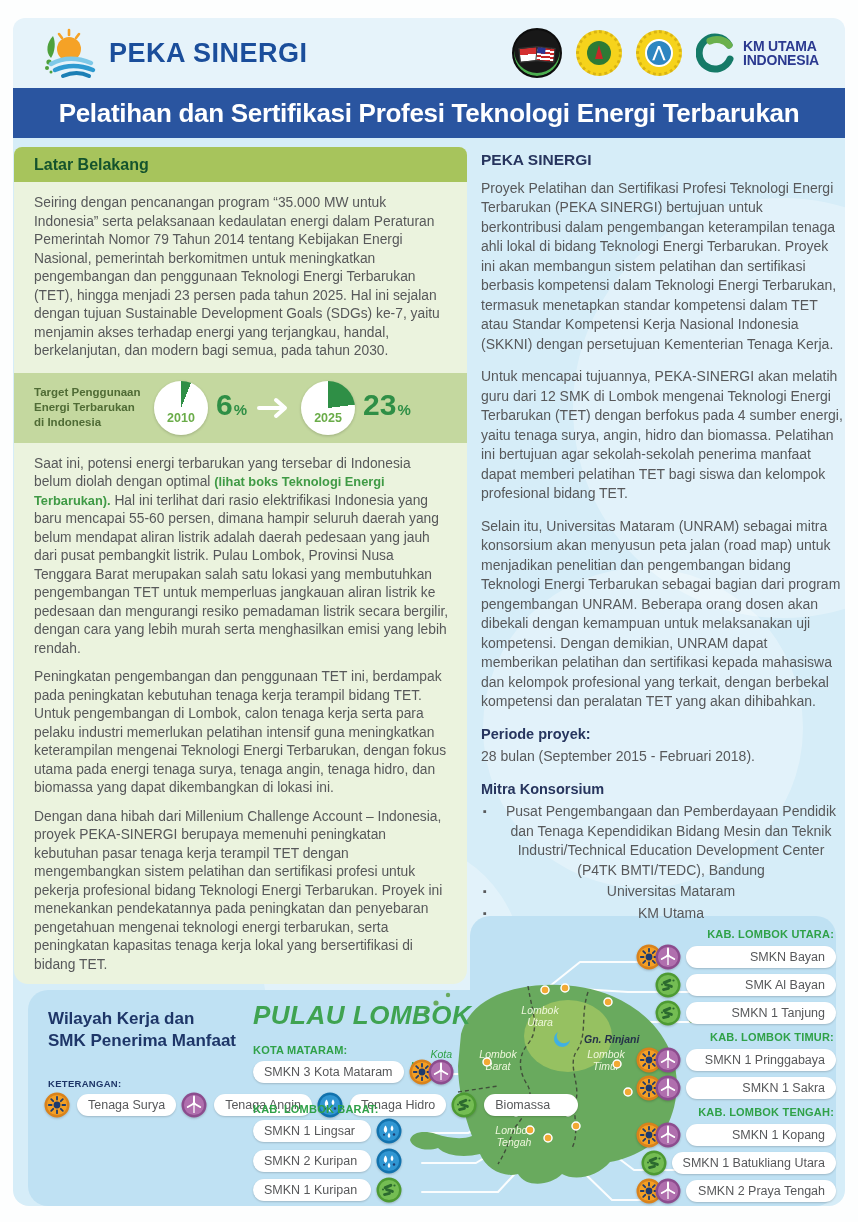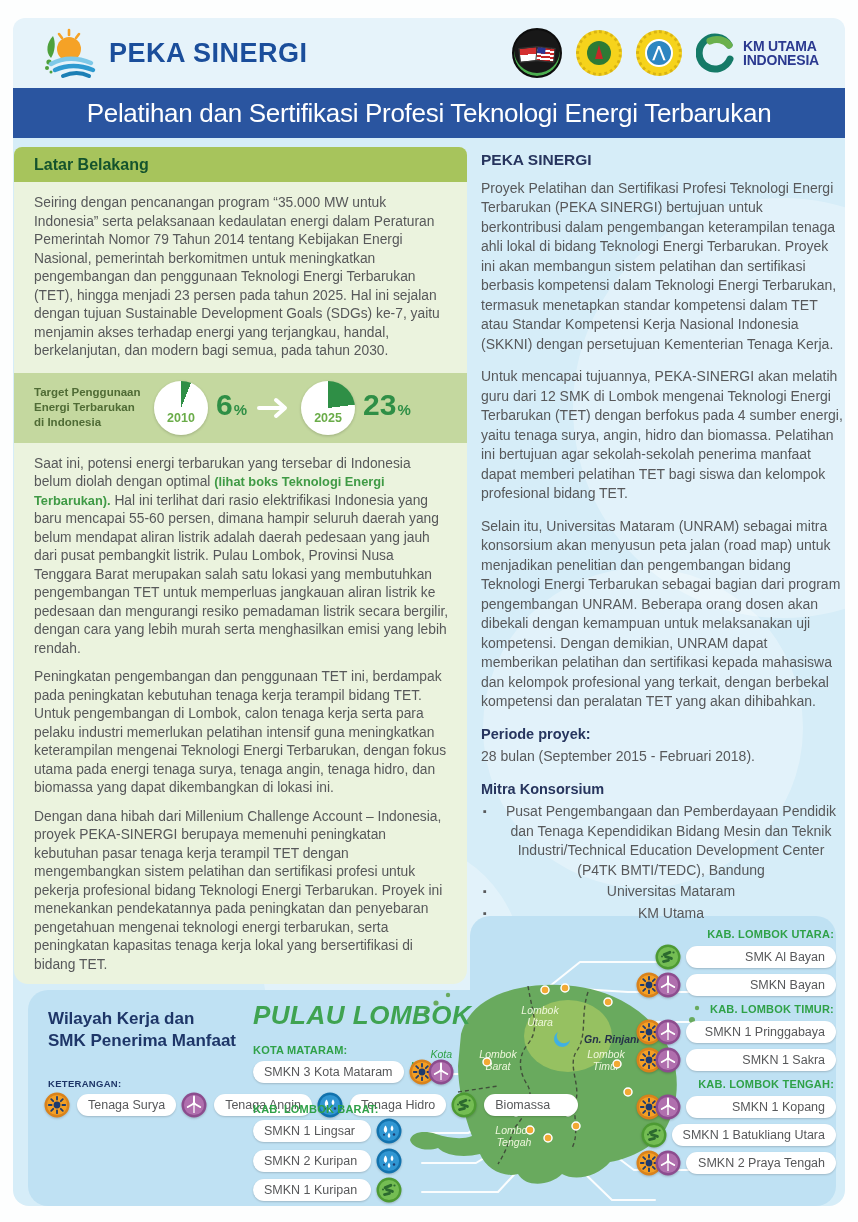--- a/index.html
+++ b/index.html
@@ -18,21 +18,21 @@
   .mca .flag.us::after{content:"";position:absolute;left:0;top:0;width:8px;height:6px;background:#283593;}
   .unram{background:#f6d31c;border:3px dotted #d9b411;box-sizing:border-box;}
   .unram::before{content:"";position:absolute;left:8px;top:8px;width:24px;height:24px;border-radius:50%;background:#2d7a35;}
   .unram::after{content:"";position:absolute;left:16px;top:12px;width:0;height:0;border-left:4px solid transparent;border-right:4px solid transparent;border-bottom:14px solid #c62828;}
   .bmti{background:#f6d31c;border:3px dotted #d9b411;box-sizing:border-box;}
   .bmti::before{content:"";position:absolute;left:6px;top:6px;width:28px;height:28px;border-radius:50%;background:#2e86c1;border:2px solid #fff;box-sizing:border-box;}
   .bmti::after{content:"⋀";position:absolute;left:0;top:10px;width:100%;text-align:center;color:#fff;font-size:15px;font-weight:bold;}
   .kmu{display:flex;align-items:center;gap:7px;}
   .kmu-text{color:#2b3990;font-weight:bold;font-size:14px;line-height:14px;letter-spacing:-.2px;}
   
-  .title-bar{left:13px;top:88px;width:832px;height:50px;background:#2a55a0;color:#fff;display:flex;align-items:center;justify-content:center;font-size:26px;font-weight:normal;letter-spacing:-.3px;}
+  .title-bar{left:13px;top:88px;width:832px;height:50px;background:#2a55a0;color:#fff;display:flex;align-items:center;justify-content:center;font-size:26px;font-weight:bold;letter-spacing:-.3px;}
   
   .main-bg{left:13px;top:138px;width:832px;height:1068px;background:#d6edf8;border-radius:0 0 16px 16px;overflow:hidden;}
   .swirl{position:absolute;border-radius:50%;background:rgba(255,255,255,.30);}
   
   .left-panel{left:14px;top:147px;width:453px;height:837px;background:#ebf3de;border-radius:8px 8px 14px 14px;overflow:hidden;z-index:2;}
   .lp-header{background:#a7c45c;height:35px;line-height:35px;color:#14532d;font-weight:bold;font-size:16px;padding-left:20px;}
   .lp-body{padding:12px 16px 0 20px;font-size:13.8px;line-height:18.5px;color:#57585a;}
   .lp-body p{margin:0 0 10px 0;}
   .green-link{color:#3f9a45;font-weight:bold;font-size:12.8px;}
   .target-strip{margin:12px -16px 12px -20px;background:#c4d89f;padding:8px 14px 8px 20px;display:flex;align-items:center;gap:8px;}
@@ -348,80 +348,88 @@
       <svg class="eicon">
         <use href="#sym-biomassa"></use>
       </svg>
     </span>
 </div>
 
 <div class="abs r-groups">
   <div class="grp-label">KAB. LOMBOK UTARA:</div>
   <div class="s-row">
     <span class="istack">
+      <svg class="eicon">
+          <use href="#sym-surya"></use>
+        </svg>
+      <svg class="eicon">
+          <use href="#sym-angin"></use>
+        </svg>
+    </span>
+    <span class="pill">SMKN Bayan</span>
+  </div>
+  <div class="s-row">
+    <span class="istack">
         <svg class="eicon">
           <use href="#sym-biomassa"></use>
         </svg>
       </span>
     <span class="pill">SMK Al Bayan</span>
   </div>
   <div class="s-row">
     <span class="istack">
-      <svg class="eicon">
-          <use href="#sym-surya"></use>
-        </svg>
-      <svg class="eicon">
-          <use href="#sym-angin"></use>
-        </svg>
-    </span>
-    <span class="pill">SMKN Bayan</span>
-  </div>
-
-  <div class="grp-label">KAB. LOMBOK TIMUR:</div>
-  <div class="s-row">
-    <span class="istack">
-      <svg class="eicon">
-          <use href="#sym-surya"></use>
-        </svg>
-      <svg class="eicon">
-          <use href="#sym-angin"></use>
-        </svg>
-    </span>
-    <span class="pill">SMKN 1 Pringgabaya</span>
-  </div>
-  <div class="s-row">
-    <span class="istack">
-      <svg class="eicon">
-          <use href="#sym-surya"></use>
-        </svg>
-      <svg class="eicon">
-          <use href="#sym-angin"></use>
-        </svg>
-    </span>
-    <span class="pill">SMKN 1 Sakra</span>
-  </div>
-
-  <div class="grp-label">KAB. LOMBOK TENGAH:</div>
-  <div class="s-row">
-    <span class="istack">
-      <svg class="eicon">
-          <use href="#sym-surya"></use>
-        </svg>
-      <svg class="eicon">
-          <use href="#sym-angin"></use>
-        </svg>
-    </span>
-    <span class="pill">SMKN 1 Kopang</span>
-  </div>
-  <div class="s-row">
-    <span class="istack">
         <svg class="eicon">
           <use href="#sym-biomassa"></use>
         </svg>
       </span>
+    <span class="pill">SMKN 1 Tanjung</span>
+  </div>
+
+  <div class="grp-label">KAB. LOMBOK TIMUR:</div>
+  <div class="s-row">
+    <span class="istack">
+      <svg class="eicon">
+          <use href="#sym-surya"></use>
+        </svg>
+      <svg class="eicon">
+          <use href="#sym-angin"></use>
+        </svg>
+    </span>
+    <span class="pill">SMKN 1 Pringgabaya</span>
+  </div>
+  <div class="s-row">
+    <span class="istack">
+      <svg class="eicon">
+          <use href="#sym-surya"></use>
+        </svg>
+      <svg class="eicon">
+          <use href="#sym-angin"></use>
+        </svg>
+    </span>
+    <span class="pill">SMKN 1 Sakra</span>
+  </div>
+
+  <div class="grp-label">KAB. LOMBOK TENGAH:</div>
+  <div class="s-row">
+    <span class="istack">
+      <svg class="eicon">
+          <use href="#sym-surya"></use>
+        </svg>
+      <svg class="eicon">
+          <use href="#sym-angin"></use>
+        </svg>
+    </span>
+    <span class="pill">SMKN 1 Kopang</span>
+  </div>
+  <div class="s-row">
+    <span class="istack">
+        <svg class="eicon">
+          <use href="#sym-biomassa"></use>
+        </svg>
+      </span>
     <span class="pill">SMKN 1 Batukliang Utara</span>
   </div>
   <div class="s-row">
     <span class="istack">
       <svg class="eicon">
           <use href="#sym-surya"></use>
         </svg>
       <svg class="eicon">
           <use href="#sym-angin"></use>
         </svg>

